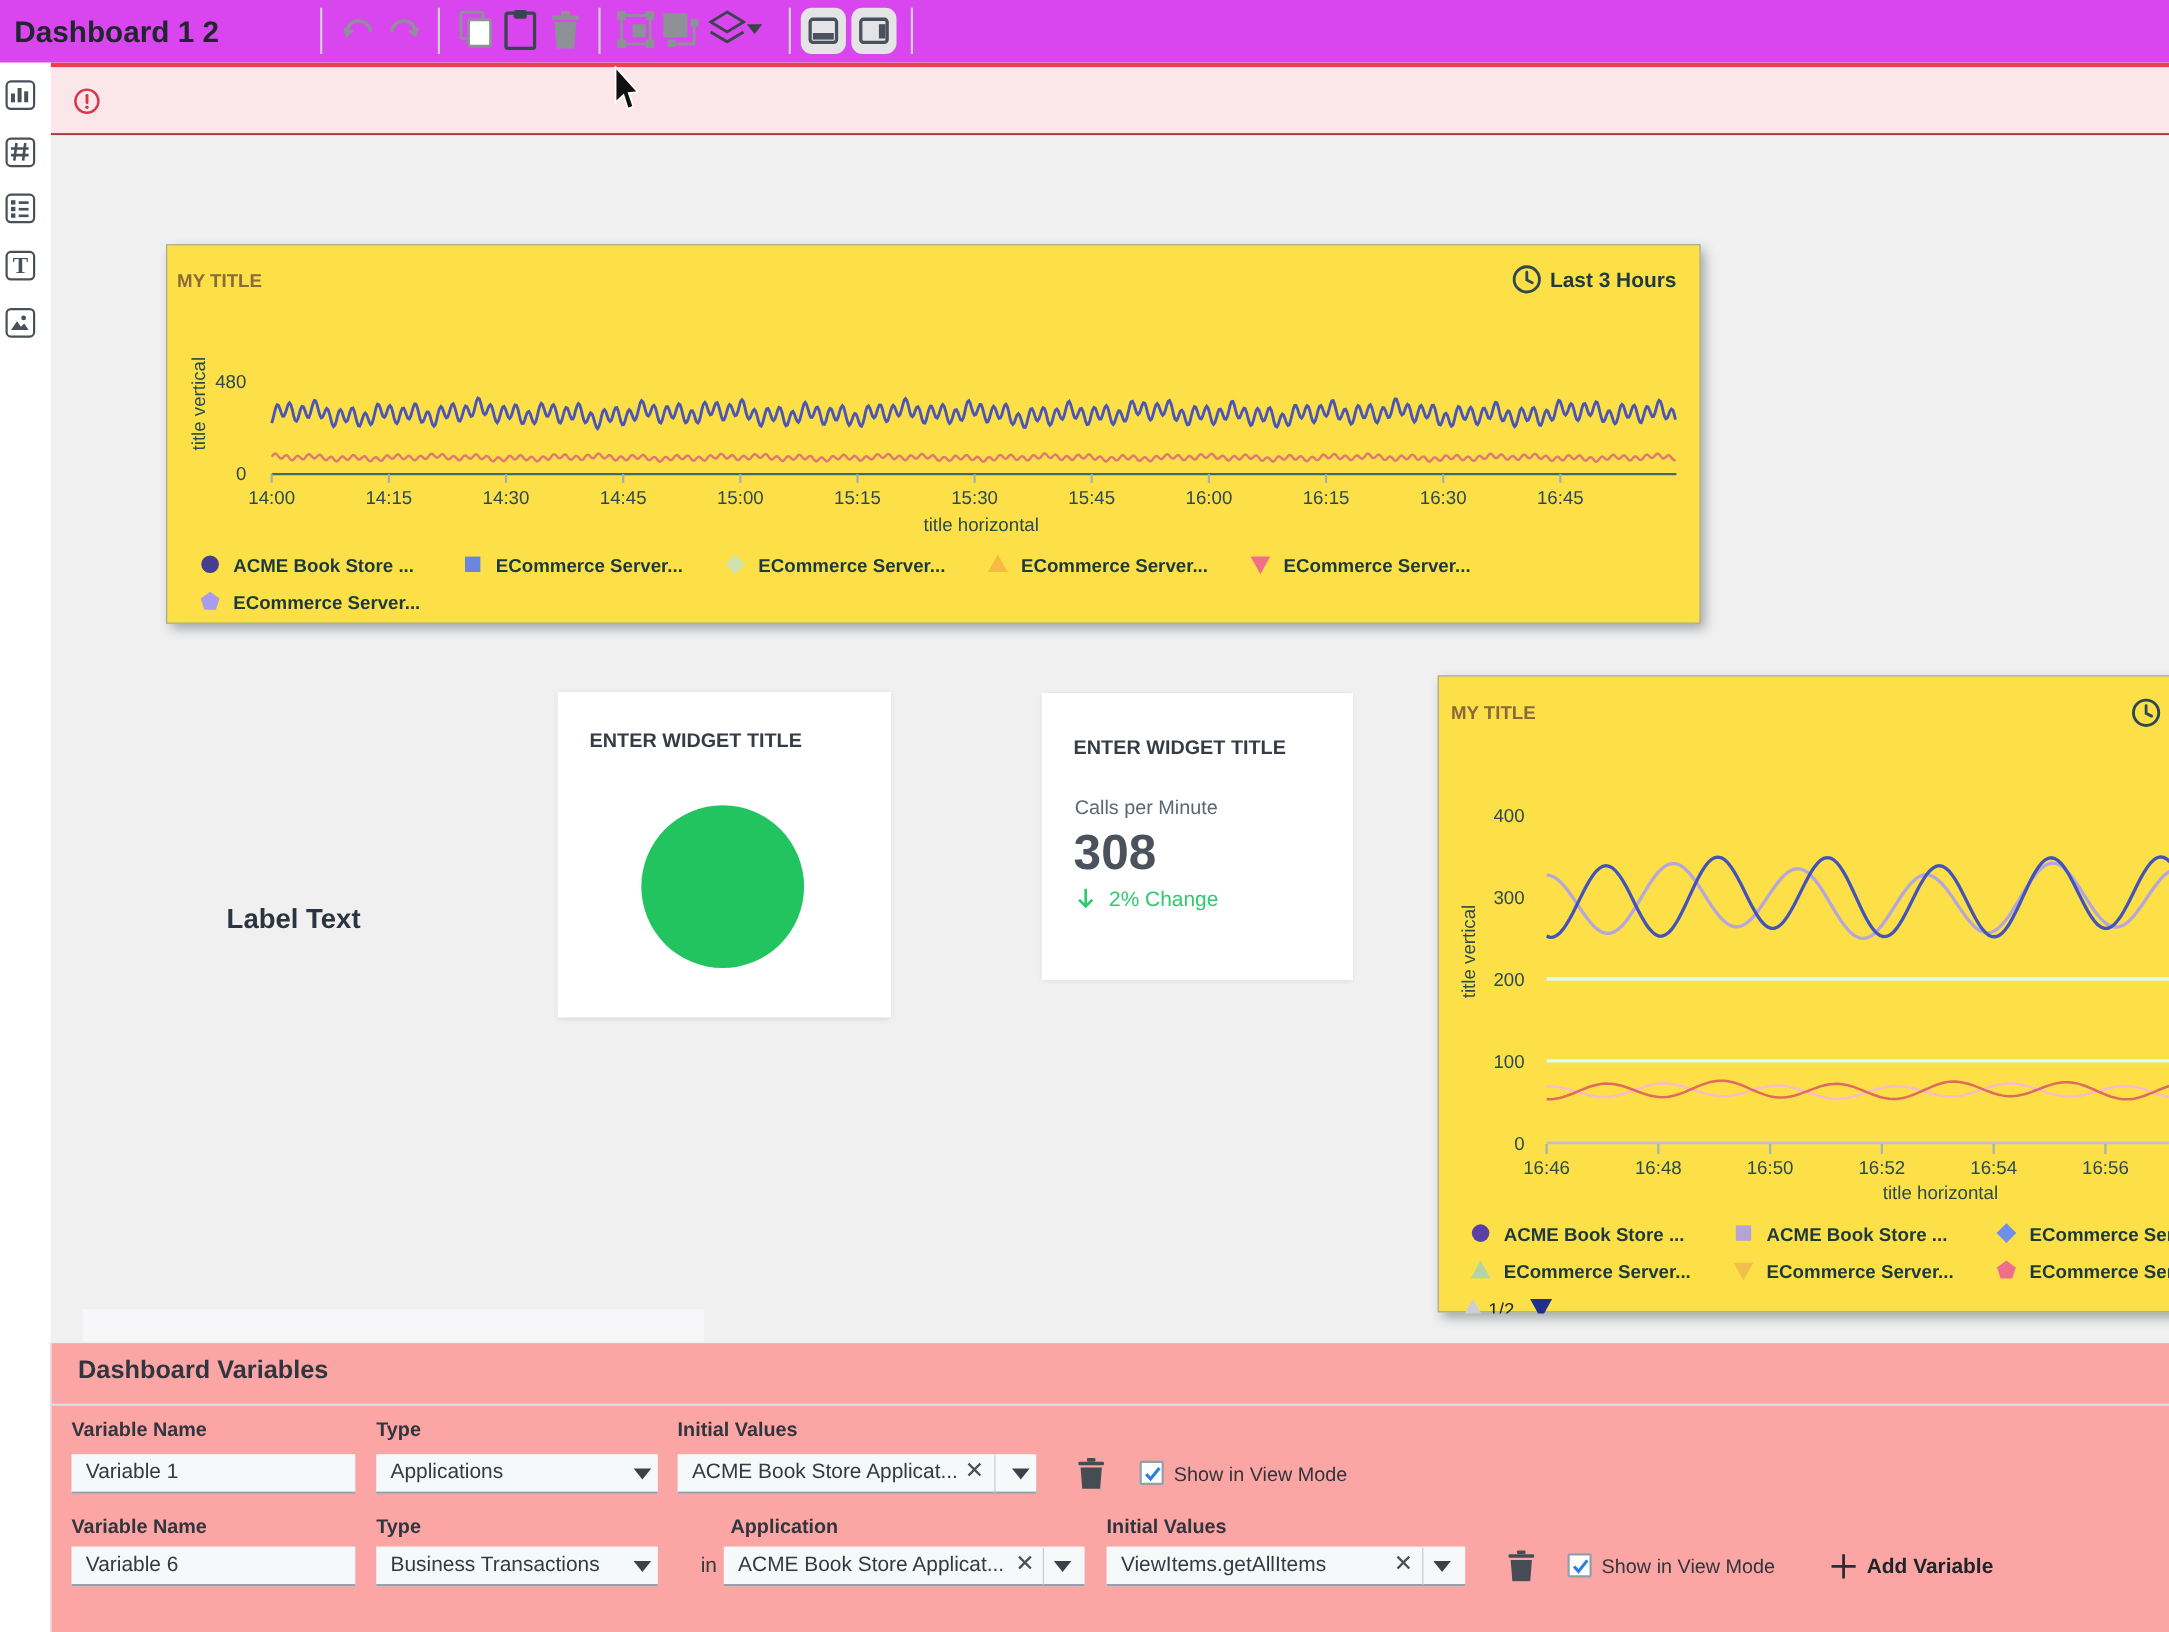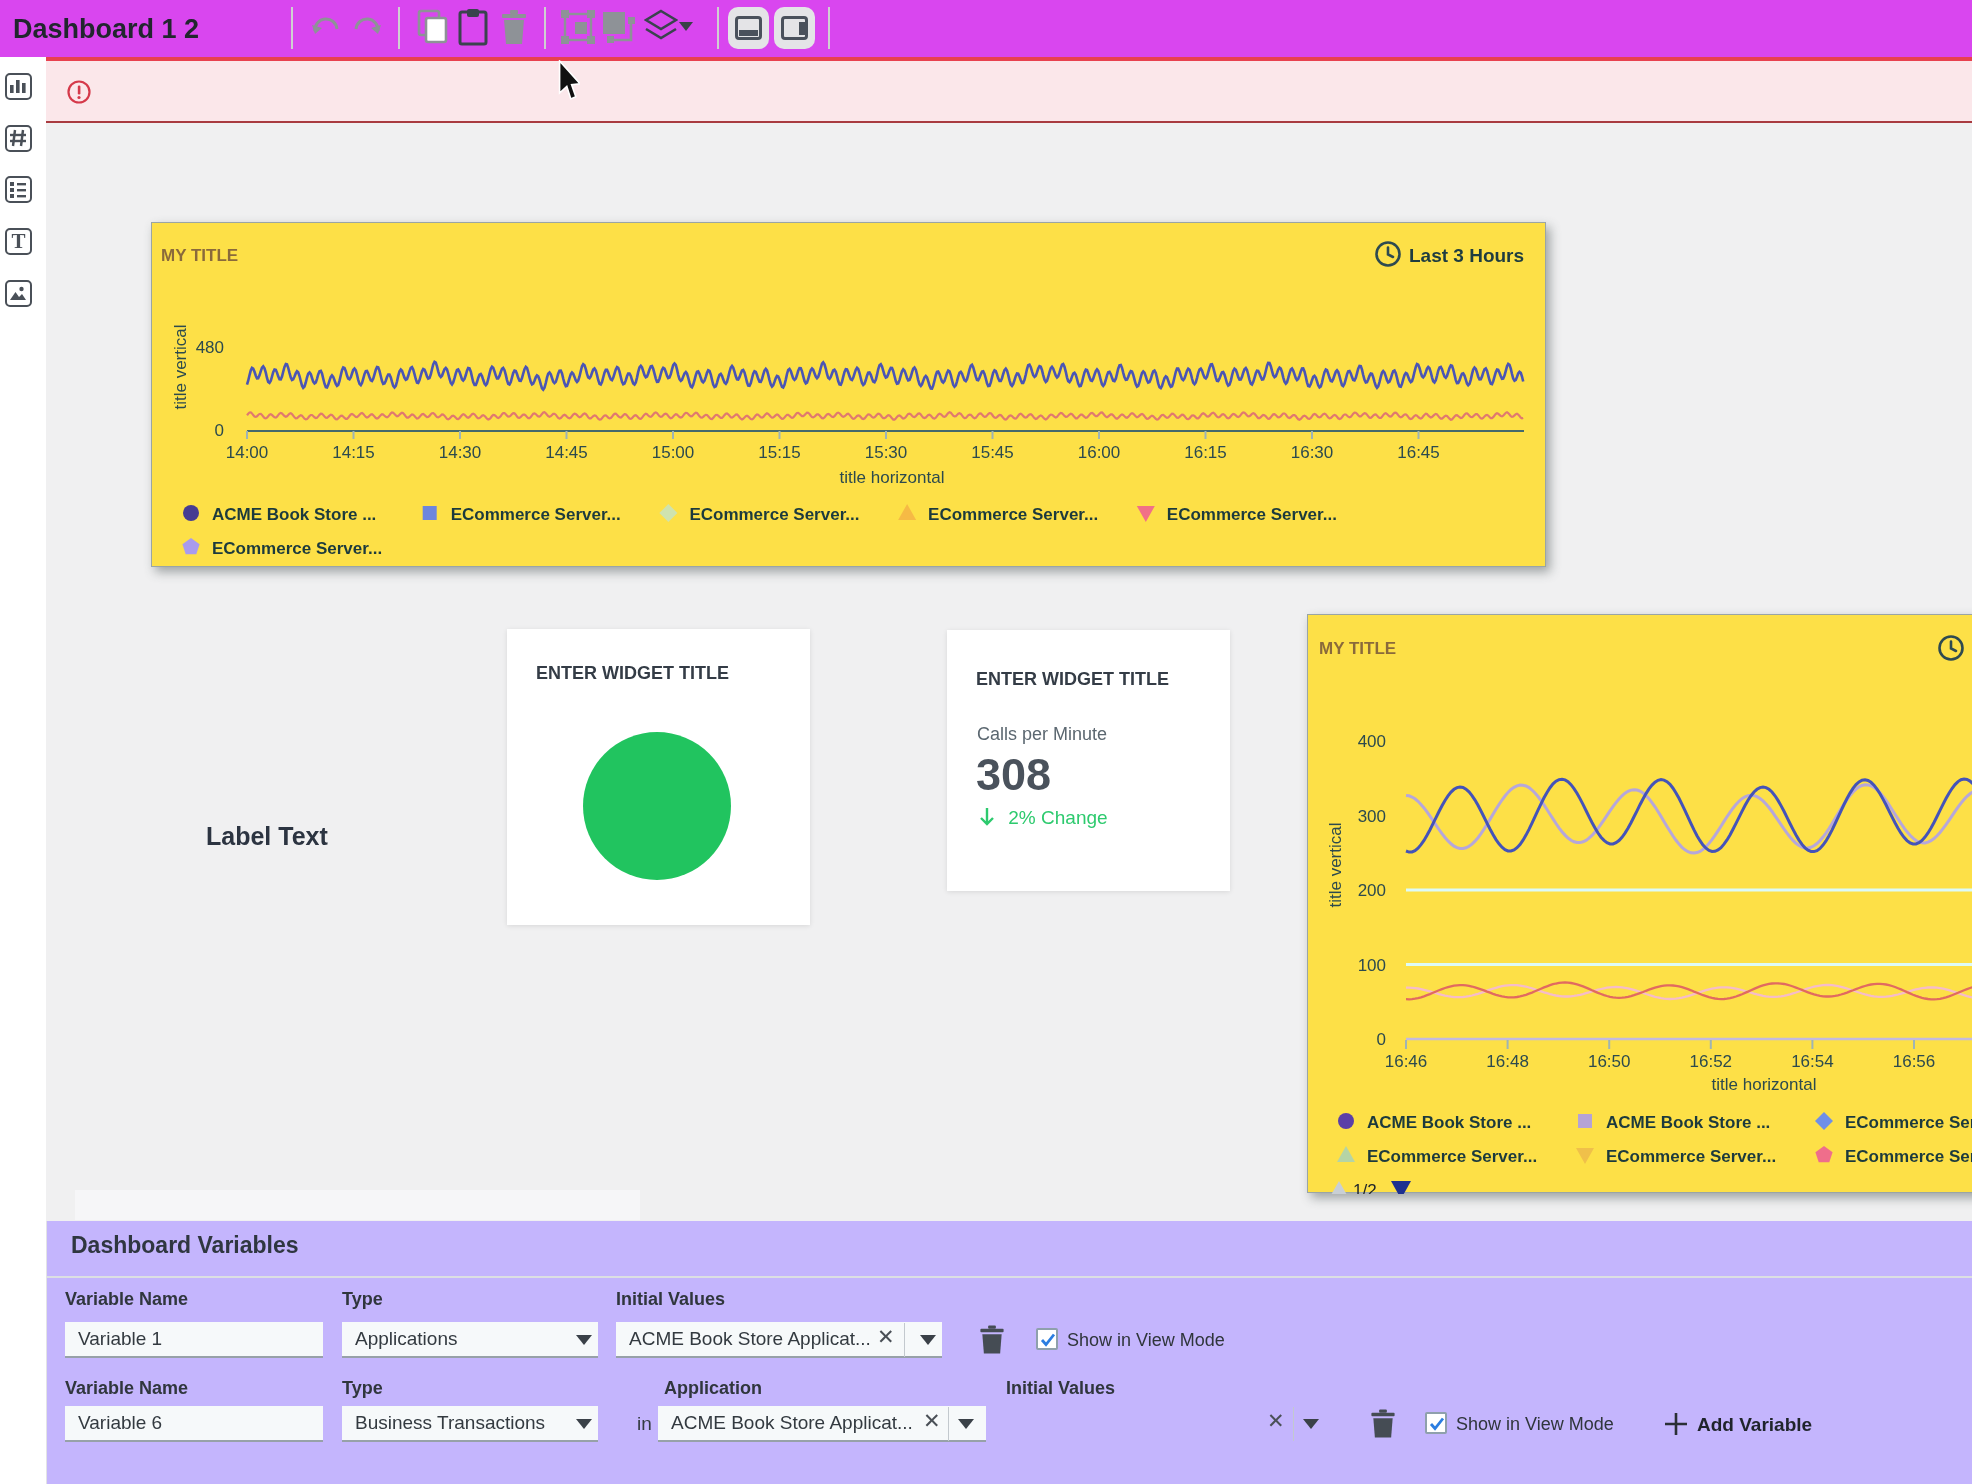--- a/index.html
+++ b/index.html
@@ -2,21 +2,21 @@
 <html><head><meta charset="utf-8"><style>
 * { margin:0; padding:0; box-sizing:border-box; }
 html,body { width:1972px; height:1484px; font-family:"Liberation Sans",sans-serif; background:#fff; overflow:hidden; }
 .abs { position:absolute; }
 #toolbar { position:absolute; left:0; top:0; width:1972px; height:57px; background:#d946ef; }
 .vsep { position:absolute; top:7px; width:2px; height:42px; background:#cfcfd1; }
 #errbar { position:absolute; left:46px; top:57px; width:1926px; height:66px; background:#fbe7ea; border-top:4px solid #e8414f; border-bottom:2px solid #a93b40; }
 #canvas { position:absolute; left:46px; top:123px; width:1926px; height:1098px; background:#f0f0f1; }
 #sidebar { position:absolute; left:0; top:57px; width:46px; height:1427px; background:#fff; }
 .sicon { position:absolute; left:5px; width:27px; height:27px; border:2.5px solid #4a5058; border-radius:5px; background:#fff; color:#4a5058; }
-#panel { position:absolute; left:46px; top:1221px; width:1926px; height:263px; background:#c4b5fd; border-left:1px solid #e3e3e5; }
+#panel { position:absolute; left:46px; top:1221px; width:1926px; height:263px; background:#fca5a5; border-left:1px solid #e3e3e5; }
 .w-cyan { position:absolute; background:#fde047; border:1px solid #9aa5a5; box-shadow:4px 5px 10px rgba(60,70,70,0.45); }
 .w-white { position:absolute; background:#fff; box-shadow:0 1px 5px rgba(0,0,0,0.10); }
 .mytitle { position:absolute; left:9px; top:23px; font-size:17px; font-weight:bold; color:#8a6a3b; }
 .axlab { font-size:17px; fill:#2c4a4e; font-family:"Liberation Sans",sans-serif; }
 .leg { font-size:17px; font-weight:bold; fill:#1c3a3d; font-family:"Liberation Sans",sans-serif; }
 .fldlab { position:absolute; font-size:18px; font-weight:bold; color:#30363d; }
 .fld { position:absolute; height:36px; background:#f6f9fa; border-bottom:2px solid #97a1a8; font-size:19px; color:#333a40; line-height:34px; padding-left:13px; white-space:nowrap; overflow:hidden; }
 .caret { position:absolute; width:0; height:0; border-left:8px solid transparent; border-right:8px solid transparent; border-top:10px solid #3a4148; }
 .xmark { position:absolute; font-size:21px; color:#4a5057; font-weight:normal; }
 .cbx { position:absolute; width:22px; height:22px; background:#fff; border:2px solid #8fa0ac; border-radius:2px; }
@@ -300,20 +300,21 @@
   <div class="fldlab" style="left:959px;top:157px;">Initial Values</div>
 
   <div class="fld" style="left:18px;top:185px;width:258px;">Variable 6</div>
   <div class="fld" style="left:295px;top:185px;width:256px;">Business Transactions</div>
   <div class="caret" style="left:529px;top:198px;"></div>
   <div class="abs" style="left:590px;top:192px;font-size:19px;color:#333a40;">in</div>
   <div class="fld" style="left:611px;top:185px;width:328px;">ACME Book Store Applicat...</div>
   <div class="xmark" style="left:876px;top:188px;">✕</div>
   <div class="abs" style="left:901px;top:186px;width:1px;height:34px;background:#c3c9ce;"></div>
   <div class="caret" style="left:911px;top:198px;"></div>
+  <div class="fld" style="left:959px;top:185px;width:326px;">ViewItems.getAllItems</div>
   <div class="xmark" style="left:1220px;top:188px;">✕</div>
   <div class="abs" style="left:1246px;top:186px;width:1px;height:34px;background:#c3c9ce;"></div>
   <div class="caret" style="left:1256px;top:198px;"></div>
   <svg class="abs" style="left:1323px;top:188px" width="26" height="29" viewBox="0 0 26 30">
     <rect x="1" y="4" width="24" height="3.4" rx="1" fill="#454c54"></rect>
     <rect x="9" y="0.5" width="8" height="3.4" rx="1" fill="#454c54"></rect>
     <path d="M3 9.5 L23 9.5 L21.4 29.5 L4.6 29.5 Z" fill="#454c54"></path>
   </svg>
   <div class="cbx" style="left:1378px;top:191px;">
     <svg width="18" height="18" viewBox="0 0 18 18">

